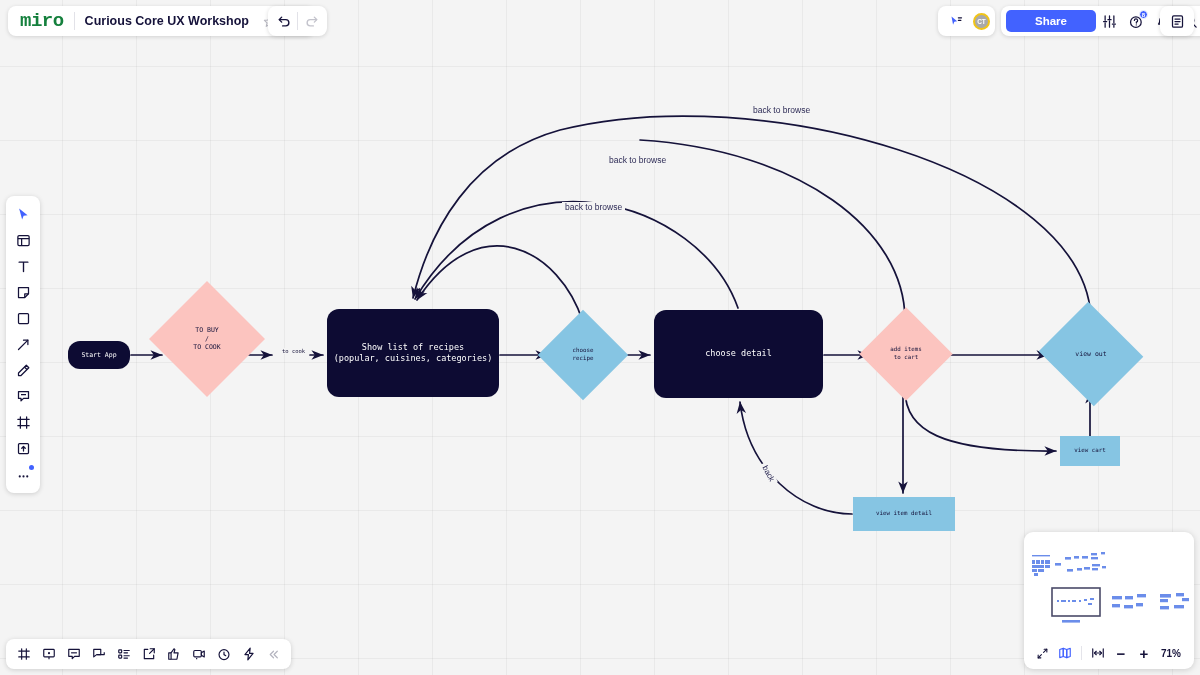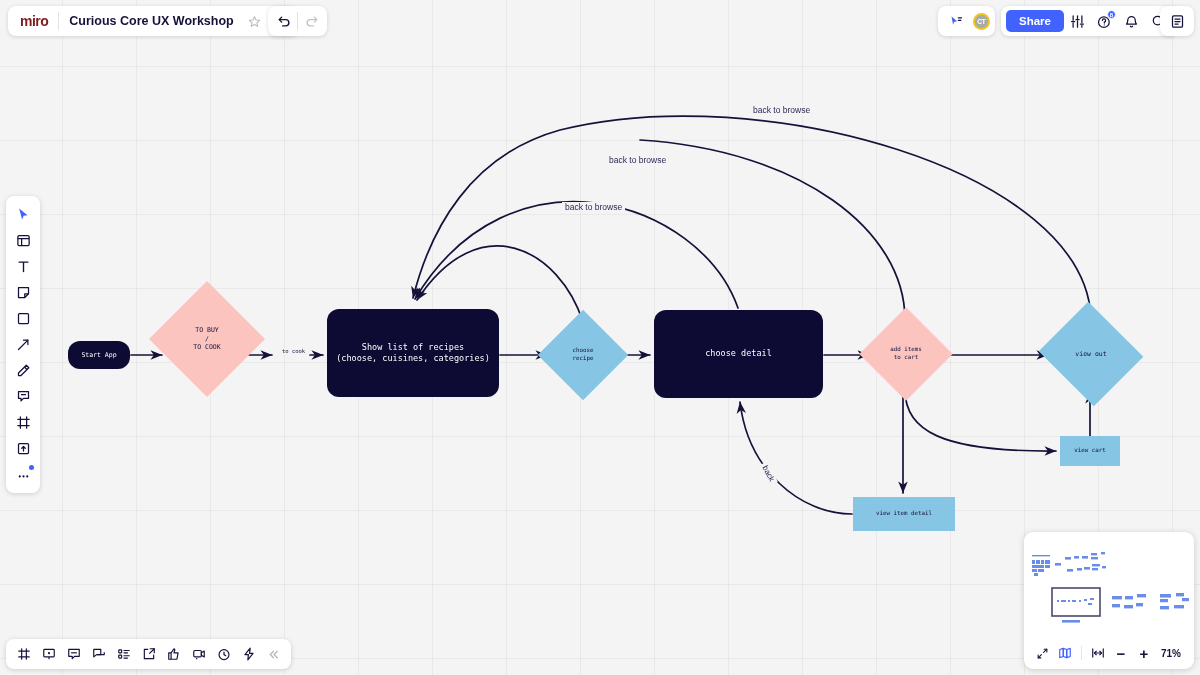--- a/index.html
+++ b/index.html
@@ -72,22 +72,22 @@
   
   .bar {
     position: absolute;
     background: #ffffff;
     border-radius: 8px;
     box-shadow: 0 1px 4px rgba(0,0,0,0.14);
     display: flex; align-items: center;
   }
   #topbar-left { top: 6px; left: 8px; height: 30px; padding: 0 4px; }
   .miro-logo {
-    font-family: Liberation Sans, sans-serif;
-    font-weight: 700; font-size: 14px; color: #7f1d1d;
+    font-family: Liberation Mono, monospace;
+    font-weight: 700; font-size: 19px; color: #15803d;
     letter-spacing: -0.5px; padding: 0 10px 0 8px;
   }
   .vsep { width: 1px; height: 18px; background: #e2e2e8; }
   .board-title {
     font-size: 12.5px; font-weight: 600; color: #15123a;
     padding: 0 8px 0 10px; white-space: nowrap;
   }
   .icon-btn {
     width: 26px; height: 26px;
     display: flex; align-items: center; justify-content: center;
@@ -102,21 +102,21 @@
   .avatar {
     width: 17px; height: 17px; border-radius: 50%;
     background: #a9a9a9; border: 2px solid #f0c419;
     color: #fff; font-size: 6.5px; font-weight: 700;
     display: flex; align-items: center; justify-content: center;
     font-family: "Liberation Sans", sans-serif;
   }
   .share-btn {
     background: #4262ff; color: #fff;
     font-size: 11.5px; font-weight: 700;
-    padding: 5px 13px; border-radius: 5px;
+    padding: 5px 29px; border-radius: 5px;
     cursor: pointer; border: none;
     font-family: "Liberation Sans", sans-serif;
   }
   .badge {
     position: absolute; top: 2px; right: 2px;
     width: 9px; height: 9px; border-radius: 50%;
     background: #4262ff; color: #fff;
     font-size: 6px; font-weight: 700;
     display: flex; align-items: center; justify-content: center;
     border: 1.2px solid #fff;
@@ -229,21 +229,21 @@
 
       <div id="node-layer">
           <div class="node node-rounded" style="left: 68px; top: 341px; width: 62px; height: 28px; background: rgb(13, 11, 51); color: rgb(255, 255, 255); font-size: 6.5px;">Start App</div>
           <div class="diamond-wrap diamond-pink" style="left: 166px; top: 298px; width: 82px; height: 82px;">
             <div class="diamond-shape" style="background: rgb(252, 196, 191);"></div>
             <div class="diamond-label" style="font-size: 6.5px; color: rgb(21, 18, 58);">TO BUY
 /
 TO COOK</div>
           </div>
           <div class="node node-rounded" style="left: 327px; top: 309px; width: 172px; height: 88px; background: rgb(13, 11, 51); color: rgb(255, 255, 255); font-size: 8.5px;">Show list of recipes
-(choose, cuisines, categories)</div>
+(popular, cuisines, categories)</div>
           <div class="diamond-wrap diamond-blue" style="left: 551px; top: 323px; width: 64px; height: 64px;">
             <div class="diamond-shape" style="background: rgb(134, 197, 227);"></div>
             <div class="diamond-label" style="font-size: 5.8px; color: rgb(21, 18, 58);">choose
 recipe</div>
           </div>
           <div class="node node-rounded" style="left: 654px; top: 310px; width: 169px; height: 88px; background: rgb(13, 11, 51); color: rgb(255, 255, 255); font-size: 8.5px;">choose detail</div>
           <div class="diamond-wrap diamond-pink" style="left: 873px; top: 321px; width: 66px; height: 66px;">
             <div class="diamond-shape" style="background: rgb(252, 196, 191);"></div>
             <div class="diamond-label" style="font-size: 5.8px; color: rgb(21, 18, 58);">add items
 to cart</div>

